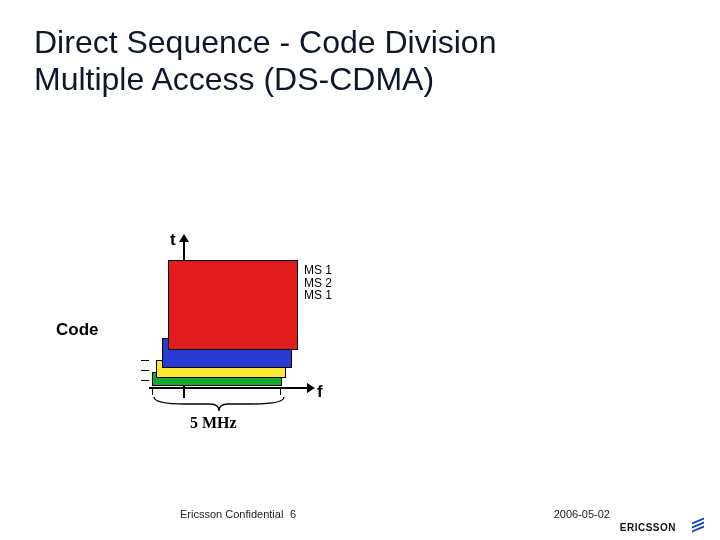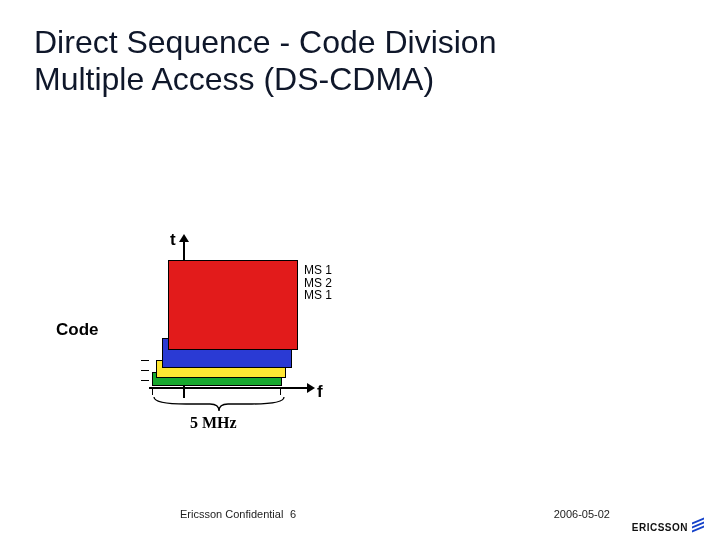--- a/index.html
+++ b/index.html
@@ -41,21 +41,21 @@
   .mhz { position: absolute; left: 110px; top: 184px; font-family: "Times New Roman", serif; font-size: 16px; font-weight: 700; }
 
   .right-list { position: absolute; left: 364px; top: 320px; font-size: 18px; }
   .right-list .row { margin-bottom: 14px; }
   .right-list .u { text-decoration: underline; }
 
   .footer { position: absolute; left: 0; bottom: 20px; width: 720px; height: 18px; font-size: 11px; color: #222; }
   .footer .conf { position: absolute; left: 180px; bottom: 0; }
   .footer .pg   { position: absolute; left: 290px; bottom: 0; }
   .footer .date { position: absolute; right: 110px; bottom: 0; }
-  .logo { position: absolute; right: 14px; bottom: 6px; display: flex; align-items: center; gap: 4px; }
+  .logo { position: absolute; right: 14px; bottom: 6px; display: flex; align-items: center; gap: 16px; }
   .logo-txt { font-size: 10px; font-weight: 700; letter-spacing: 0.5px; color: #111; }
   .logo-mark { width: 14px; height: 14px; }
   .logo-mark .bar { width: 12px; height: 2.2px; background: #1441c9; margin-bottom: 1.6px; transform: skewY(-22deg); }
 </style>
 </head>
 <body>
 
 <div class="slide">
 
   <div class="title">

